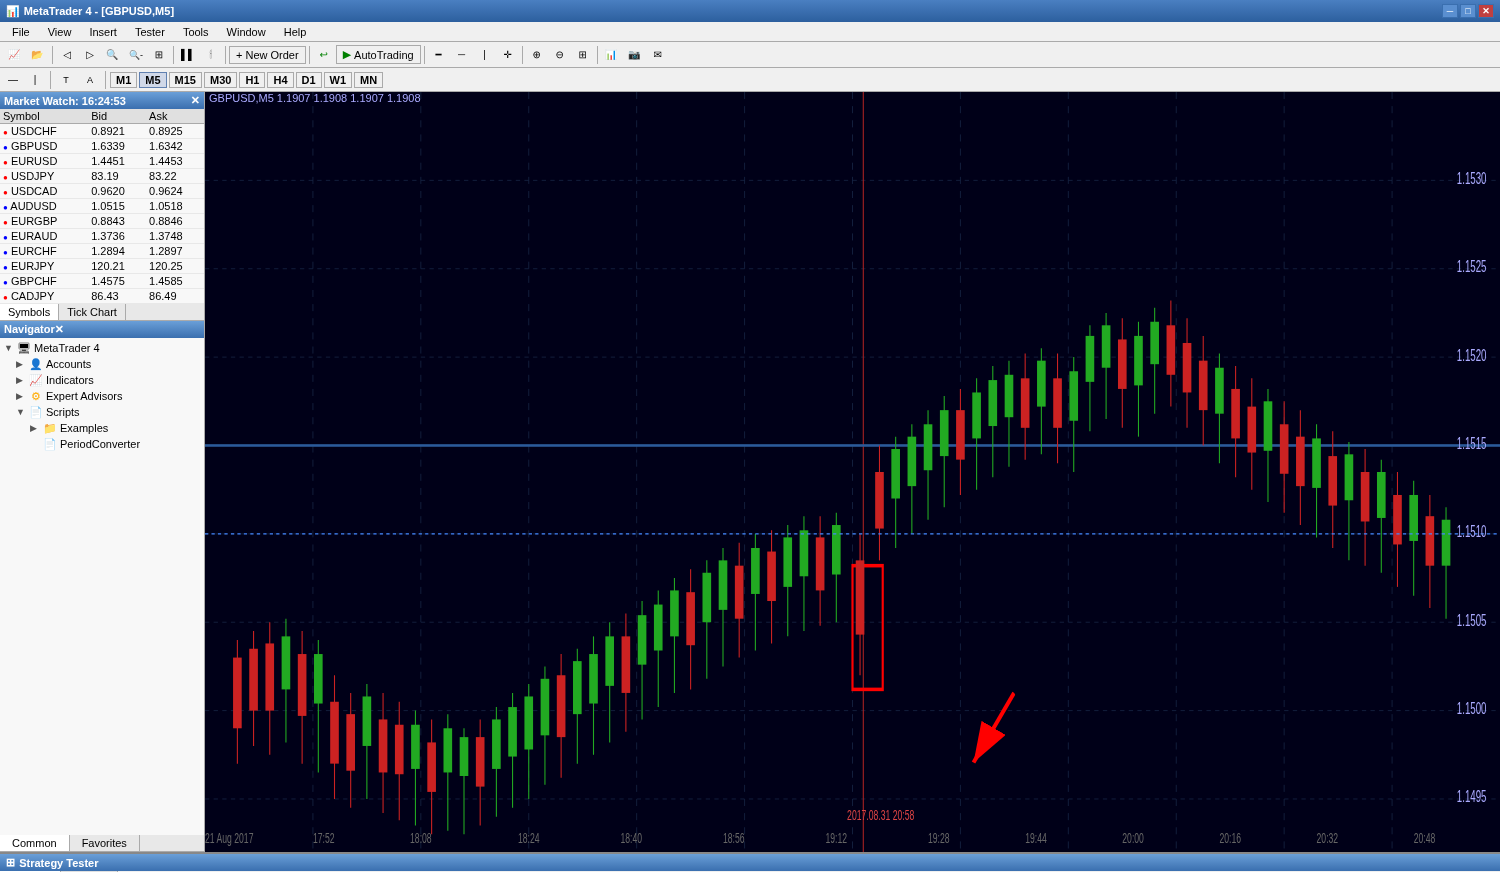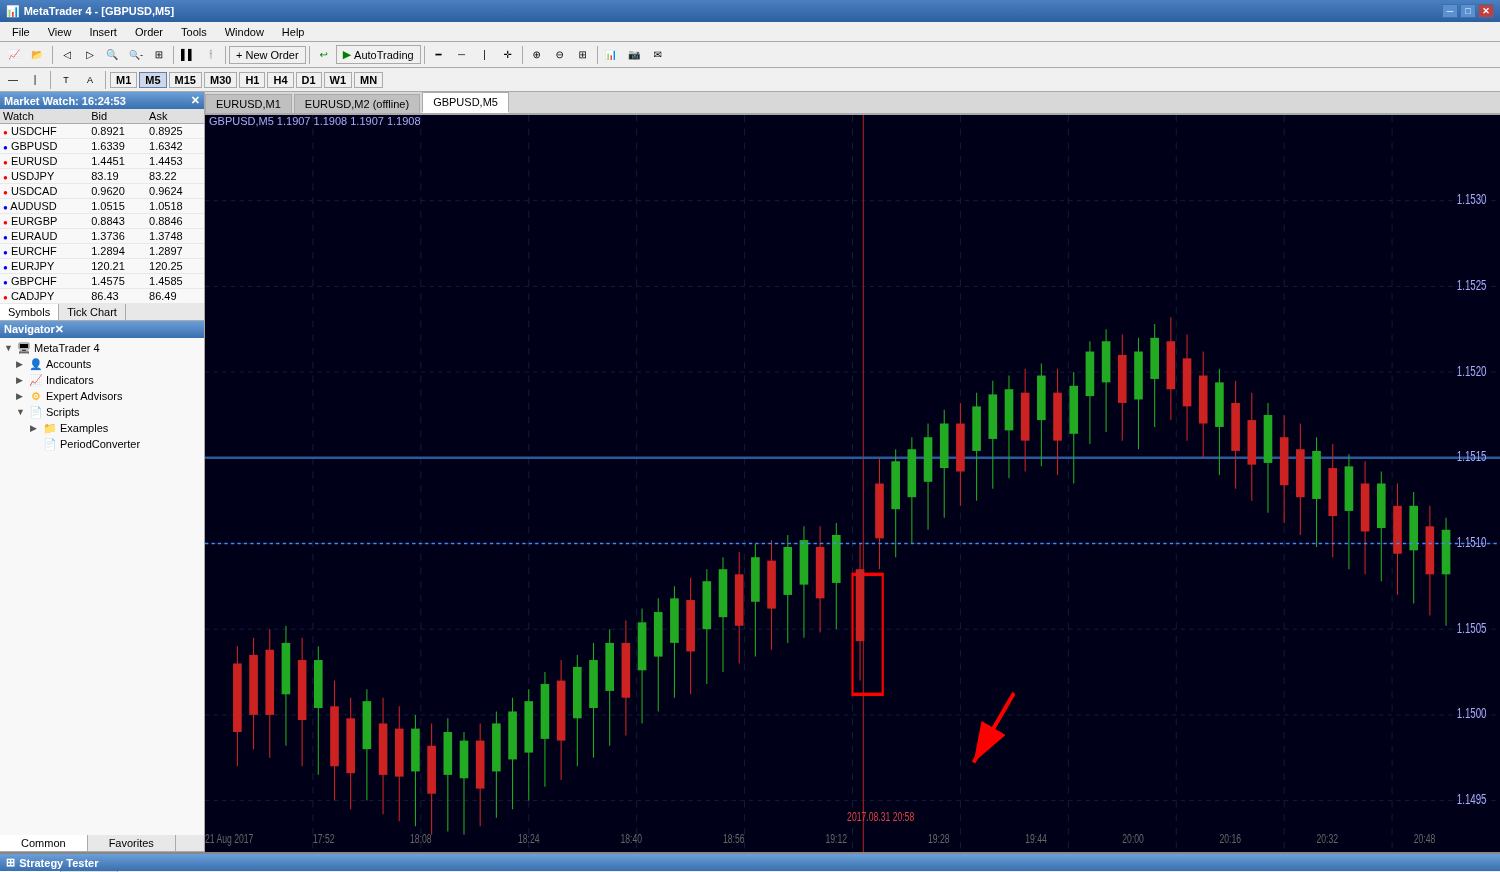--- a/index.html
+++ b/index.html
@@ -197,21 +197,21 @@
     .indent1 { padding-left: 14px; }
     .indent2 { padding-left: 28px; }
 
     
     #common-tabs {
       display: flex;
       border-bottom: 1px solid #aaa;
       background: #e8e8e8;
     }
     .common-tab {
-      padding: 2px 21px;
+      padding: 2px 12px;
       cursor: pointer;
       border-right: 1px solid #aaa;
       font-size: 11px;
     }
     .common-tab.active { background: white; }
 
     
     #chart-container {
       flex: 1;
       display: flex;
@@ -321,21 +321,21 @@
     <div class="win-btn">─</div>
     <div class="win-btn">□</div>
     <div class="win-btn close">✕</div>
   </div>
 </div>
 
 <div id="menu-bar">
   <div class="menu-item">File</div>
   <div class="menu-item">View</div>
   <div class="menu-item">Insert</div>
-  <div class="menu-item">Order</div>
+  <div class="menu-item">Tester</div>
   <div class="menu-item">Tools</div>
   <div class="menu-item">Window</div>
   <div class="menu-item">Help</div>
 </div>
 
 <div id="toolbar1">
   <div class="tb-btn" title="New Chart">📈</div>
   <div class="tb-btn" title="Open">📂</div>
   <div class="tb-sep"></div>
   <div class="tb-btn">◁</div>
@@ -396,21 +396,21 @@
 
     <div id="market-watch">
       <div id="market-watch-header">
         <span>Market Watch: 16:24:53</span>
         <span style="cursor:pointer;">✕</span>
       </div>
       <div style="position:relative; max-height:210px; overflow:hidden;">
         <table>
           <thead>
             <tr>
-              <th>Watch</th>
+              <th>Symbol</th>
               <th>Bid</th>
               <th>Ask</th>
             </tr>
           </thead>
           <tbody id="mw-tbody">
           <tr>
     <td>
       <span style="color:red; font-size:8px;">●</span>
       USDCHF
     </td>
@@ -565,25 +565,20 @@
       </div>
       <div id="common-tabs">
         <div class="common-tab active">Common</div>
         <div class="common-tab">Favorites</div>
       </div>
     </div>
   </div>
 
   <div id="chart-container">
 
-    <div id="chart-tabs">
-      <div class="chart-tab">EURUSD,M1</div>
-      <div class="chart-tab">EURUSD,M2 (offline)</div>
-      <div class="chart-tab active">GBPUSD,M5</div>
-    </div>
 
     <div id="chart-canvas">
       <div id="chart-info">
         <span>GBPUSD,M5 1.1907 1.1908 1.1907 1.1908</span>
       </div>
 
       
       <svg id="chart-svg" viewBox="0 0 1200 430" preserveAspectRatio="none">
 
         <rect width="1200" height="430" fill="#000018"></rect>

